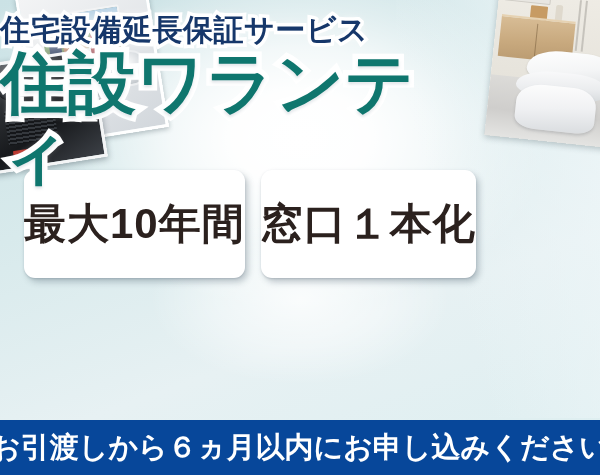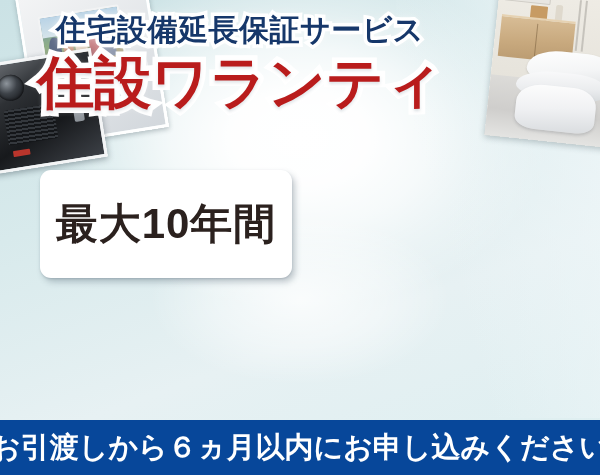--- a/index.html
+++ b/index.html
@@ -293,58 +293,58 @@
     background: #c6c3bc;
   }
   .bt-pipe.b { left: 68%; }
 
   
   .header {
     position: absolute;
     left: 0;
     top: 10px;
     width: 480px;
-    text-align: center;
+    text-align: left;
     z-index: 6;
     pointer-events: none;
   }
   .subtitle {
     font-size: 30px;
     line-height: 40px;
     font-weight: bold;
     color: #16376a;
     letter-spacing: 0.5px;
     -webkit-text-stroke: 7px #ffffff;
     paint-order: stroke fill;
     text-shadow:
       0 0 6px rgba(255,255,255,0.95),
       0 0 12px rgba(255,255,255,0.8);
   }
   .title {
-    font-size: 57px;
+    font-size: 68px;
     line-height: 72px;
     font-weight: bold;
-    color: #b91c1c;
+    color: #0f766e;
     letter-spacing: 0px;
     margin-top: -4px;
     -webkit-text-stroke: 11px #ffffff;
     paint-order: stroke fill;
     text-shadow:
       0 0 8px rgba(255,255,255,0.95),
       0 2px 3px rgba(120,140,155,0.35);
   }
 
   
   .features {
     position: absolute;
-    left: 40px;
+    left: 24px;
     top: 170px;
     width: 520px;
     display: grid;
-    grid-template-columns: 1fr 1fr;
+    grid-template-columns: 1fr 1fr 1fr;
     grid-template-rows: 108px 108px;
     column-gap: 16px;
     row-gap: 14px;
     z-index: 5;
   }
   .feature-box {
     background: #ffffff;
     border-radius: 11px;
     display: flex;
     align-items: center;
@@ -447,19 +447,22 @@
 
   <div class="header">
     <div class="subtitle">住宅設備延長保証サービス</div>
     <div class="title">住設ワランティ</div>
   </div>
 
   <div class="features">
     <div class="feature-box">
       <span class="feature-label">最大10年間</span>
     </div>
+    <div class="feature-box">
+      <span class="feature-label">窓口１本化</span>
+    </div>
   </div>
 
   <div class="cta-banner">
     <span class="cta-text">お引渡しから６ヵ月以内にお申し込みください</span>
   </div>
 
 </div>
 
 </body></html>

